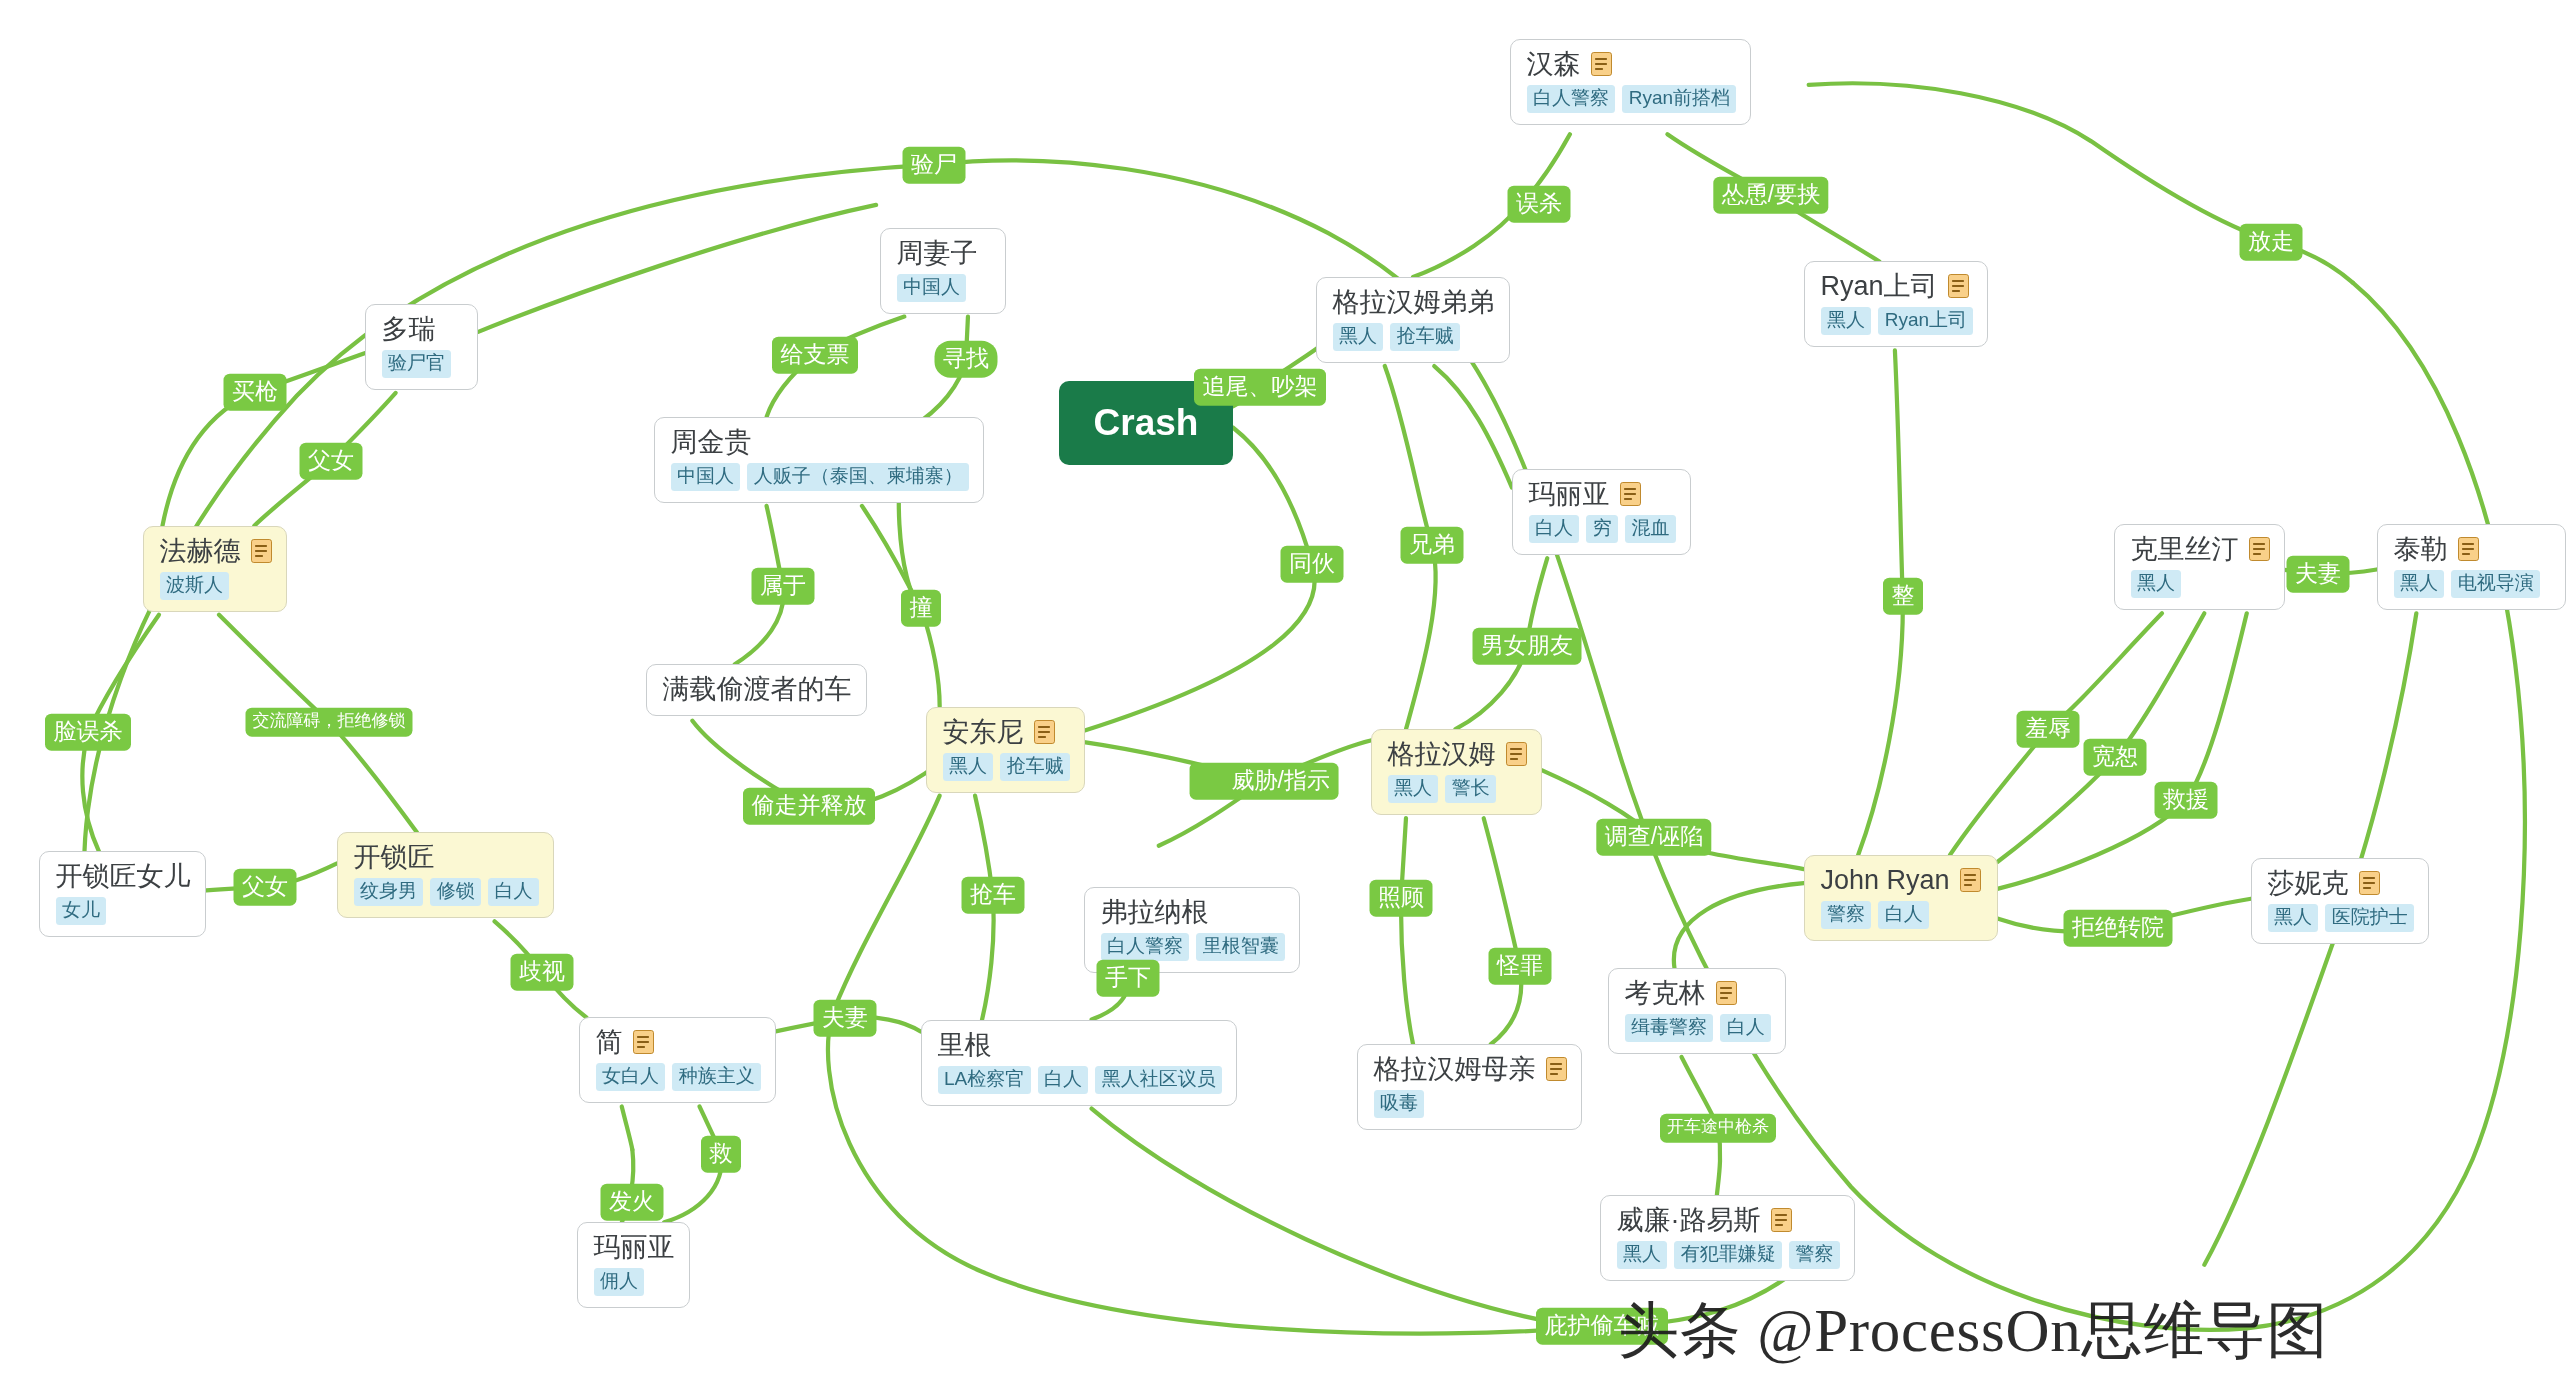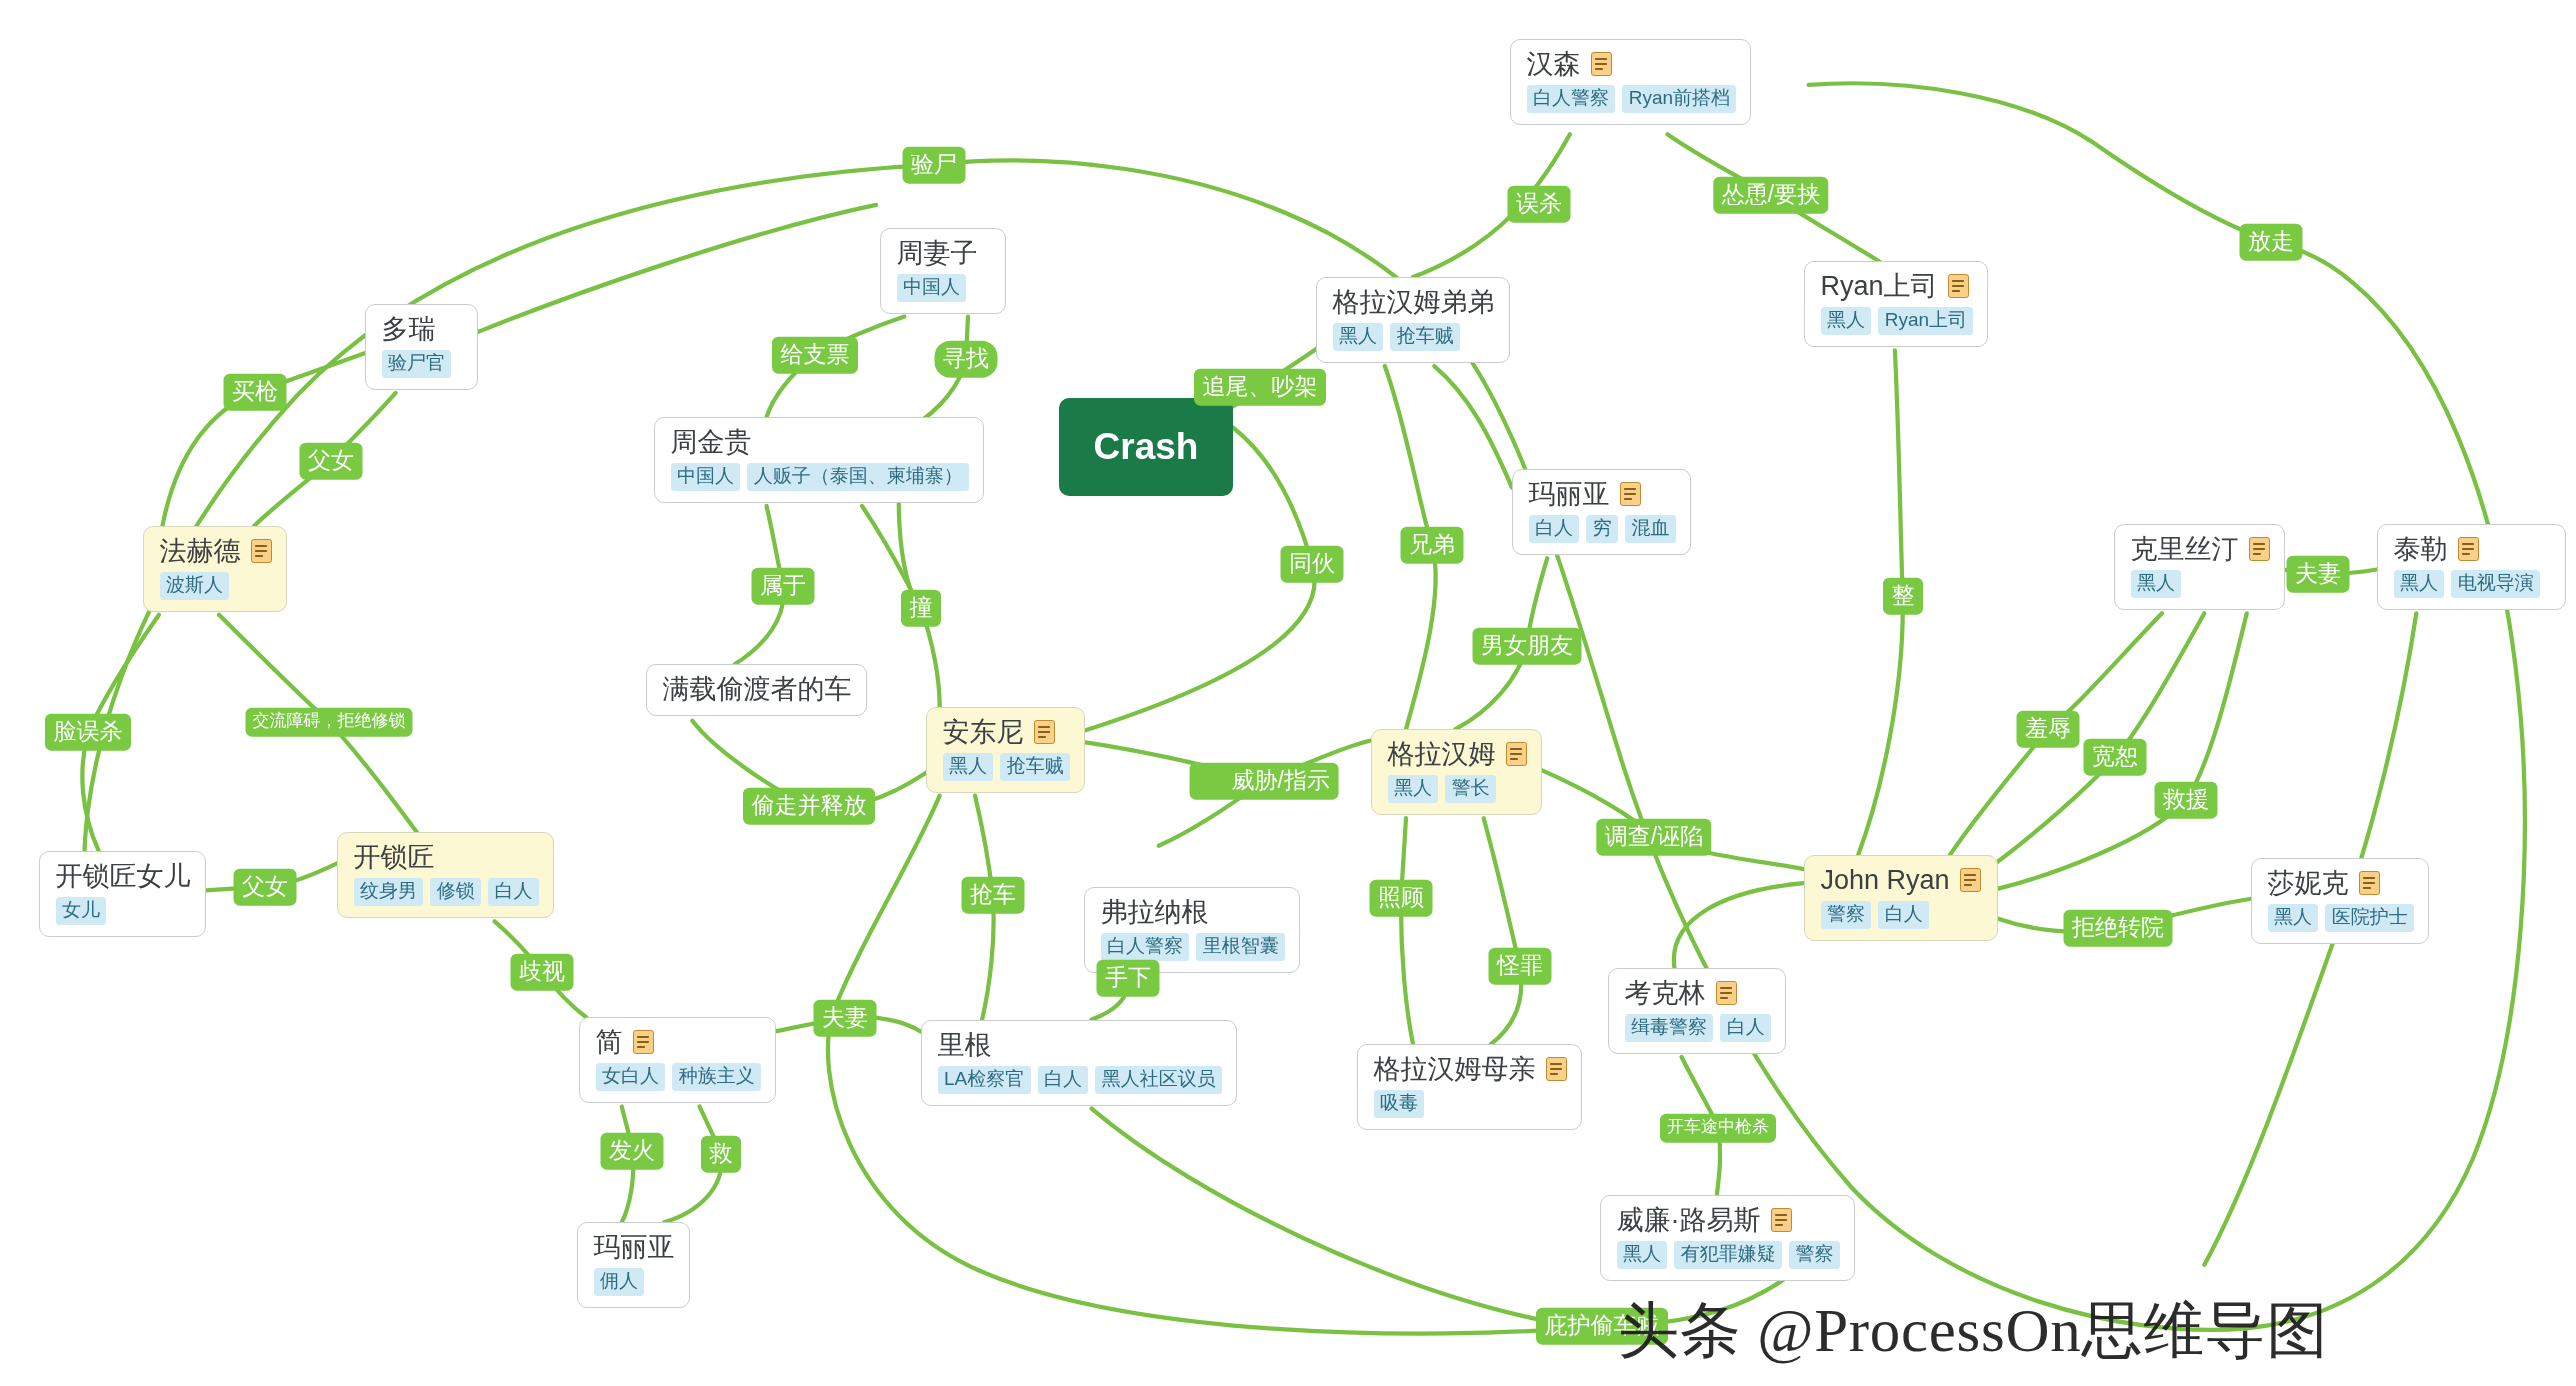--- a/index.html
+++ b/index.html
@@ -143,21 +143,21 @@
       <path d="M1050,1470 C1120,1455 1165,1445 1196,1441"></path>
       <path d="M1196,1441 C1240,1436 1280,1445 1303,1460"></path>
 
       <path d="M880,1566 C888,1598 893,1616 895,1627"></path>
       <path d="M895,1627 C900,1670 890,1710 880,1730"></path>
       <path d="M990,1566 C1005,1598 1016,1620 1021,1634"></path>
       <path d="M1021,1634 C1026,1680 990,1715 940,1730"></path>
     </g>
   </svg>
 
-  <div class="root" style="left:1059px;top:398px;width:174px;height:98px;">
+  <div class="root" style="left:1059px;top:381px;width:174px;height:84px;">
     <span>Crash</span>
   </div>
 
   <div id="nodes-layer">
       <div class="node" style="left: 1510px; top: 39px; min-width: 213px;">
         <div class="title">
           <span>汉森</span>
           <span class="noteicon">
             <i></i>
             <i></i>
@@ -462,20 +462,20 @@
       <div class="elabel" style="left: 809px; top: 806px;">偷走并释放</div>
       <div class="elabel" style="left: 265px; top: 887px;">父女</div>
       <div class="elabel" style="left: 993px; top: 895px;">抢车</div>
       <div class="elabel" style="left: 1401px; top: 898px;">照顾</div>
       <div class="elabel" style="left: 2118px; top: 928px;">拒绝转院</div>
       <div class="elabel" style="left: 1128px; top: 978px;">手下</div>
       <div class="elabel" style="left: 542px; top: 972px;">歧视</div>
       <div class="elabel" style="left: 1520px; top: 966px;">怪罪</div>
       <div class="elabel" style="left: 845px; top: 1018px;">夫妻</div>
       <div class="elabel sm" style="left: 1718px; top: 1128px;">开车途中枪杀</div>
-      <div class="elabel" style="left: 632px; top: 1151px;">发火</div>
+      <div class="elabel" style="left: 632px; top: 1202px;">发火</div>
       <div class="elabel" style="left: 721px; top: 1154px;">救</div>
       <div class="elabel" style="left: 1602px; top: 1326px;">庇护偷车贼</div>
     </div>
 
   <div class="watermark">头条 @ProcessOn思维导图</div>
 </div>
 
 
 </body></html>

